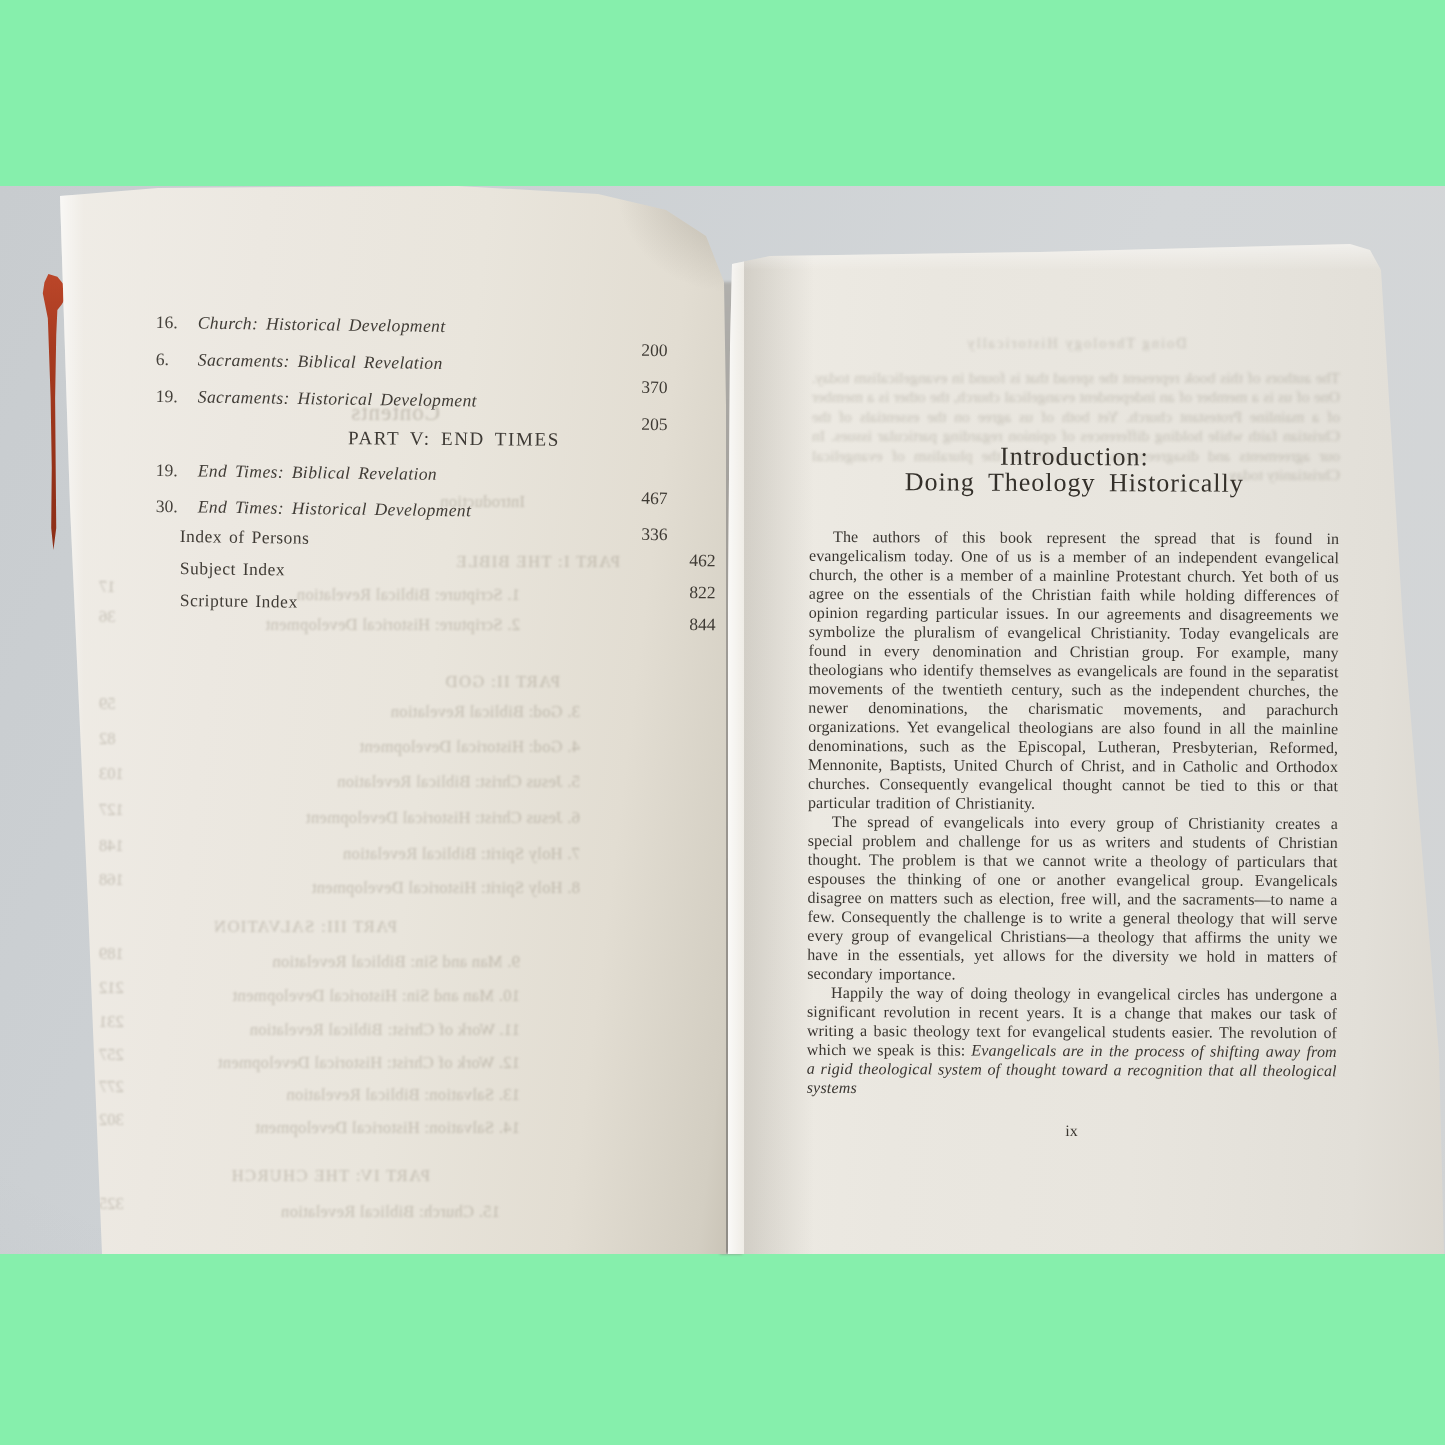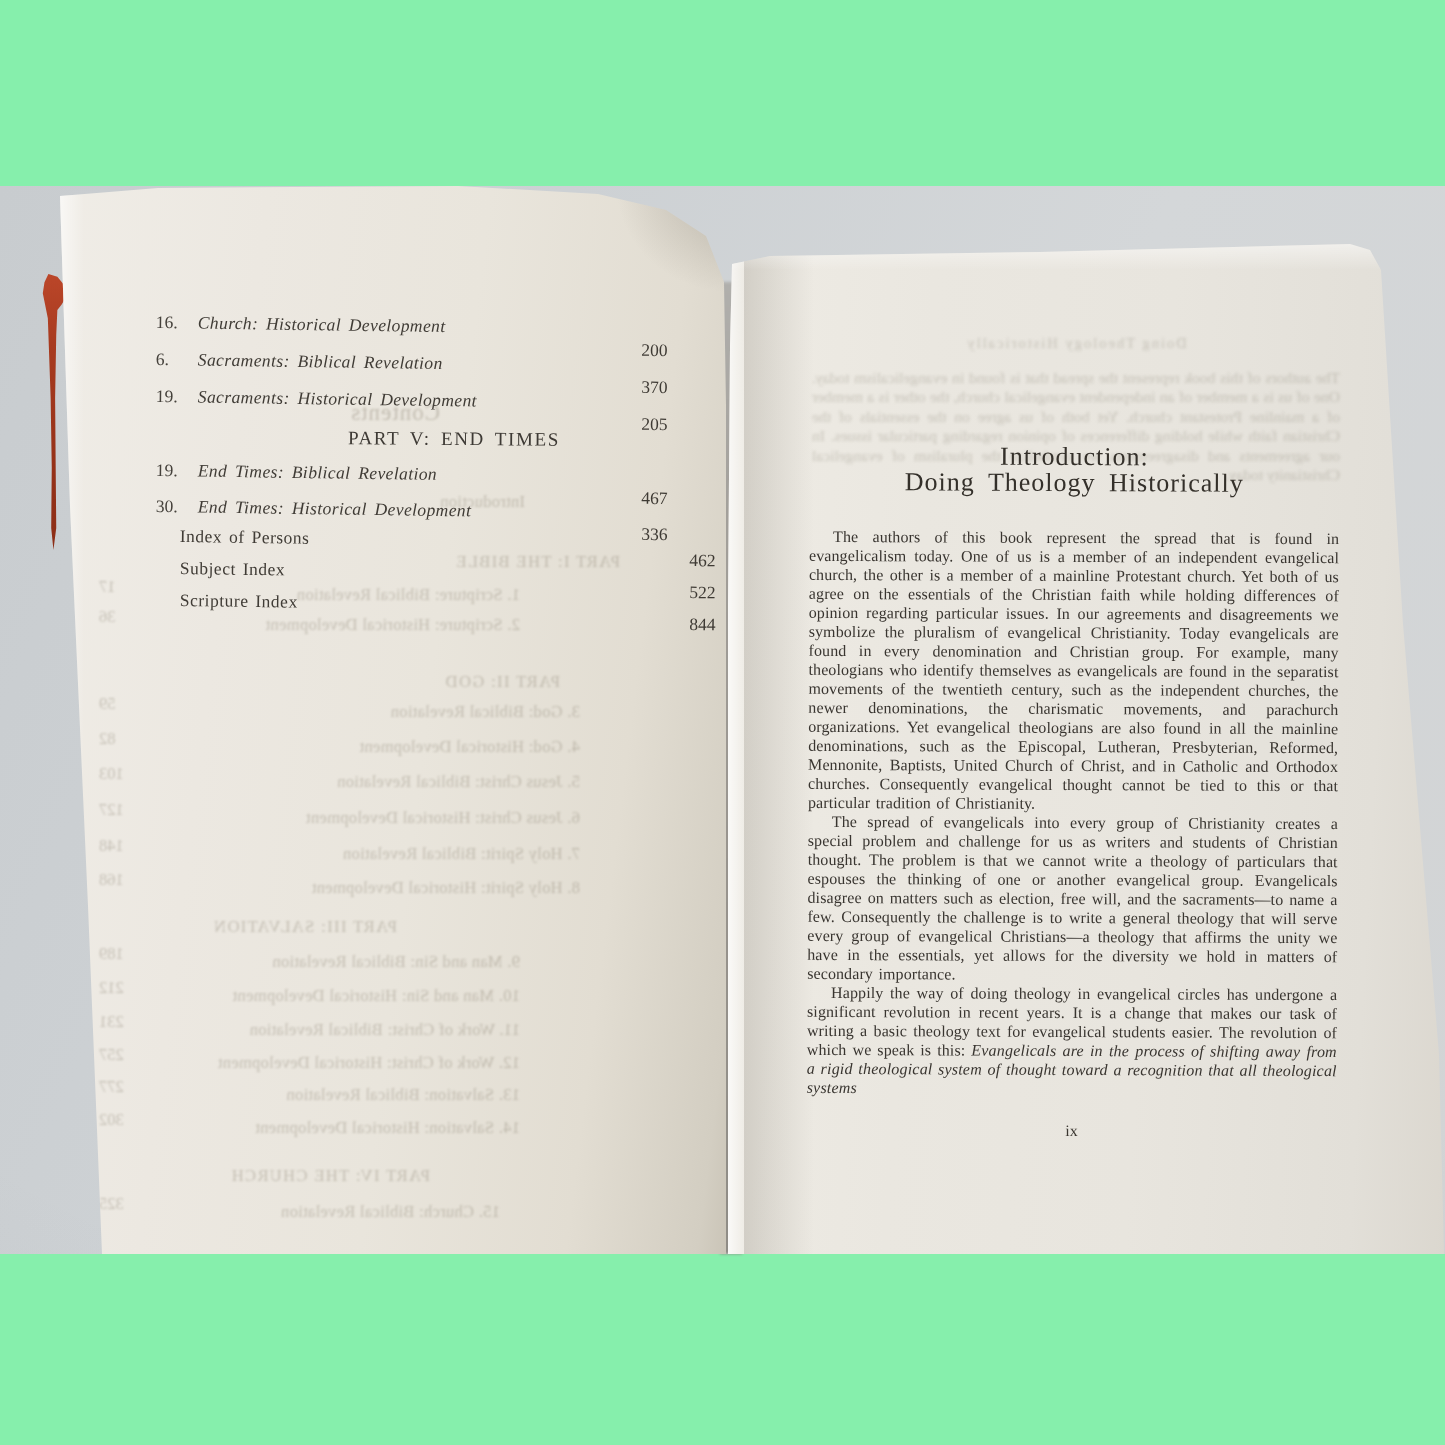--- a/index.html
+++ b/index.html
@@ -190,21 +190,21 @@
           <span class="tnum">30.</span><span class="ttitle">End Times: Historical Development</span>
           <span class="tpage">336</span>
         </div>
 
         <div class="trow idx" style="top:222px">
           <span class="ttitle">Index of Persons</span>
           <span class="tpage">462</span>
         </div>
         <div class="trow idx" style="top:254px">
           <span class="ttitle">Subject Index</span>
-          <span class="tpage">522</span>
+          <span class="tpage">822</span>
         </div>
         <div class="trow idx" style="top:286px">
           <span class="ttitle">Scripture Index</span>
           <span class="tpage">844</span>
         </div>
       </div>
     </div>
 
     <div class="page-right">
       <div class="curl-light"></div>

